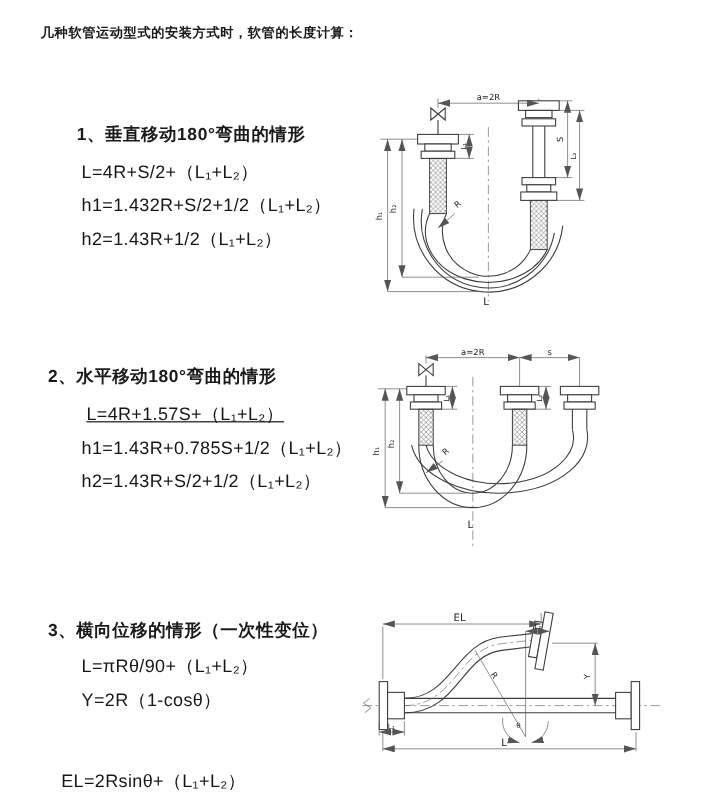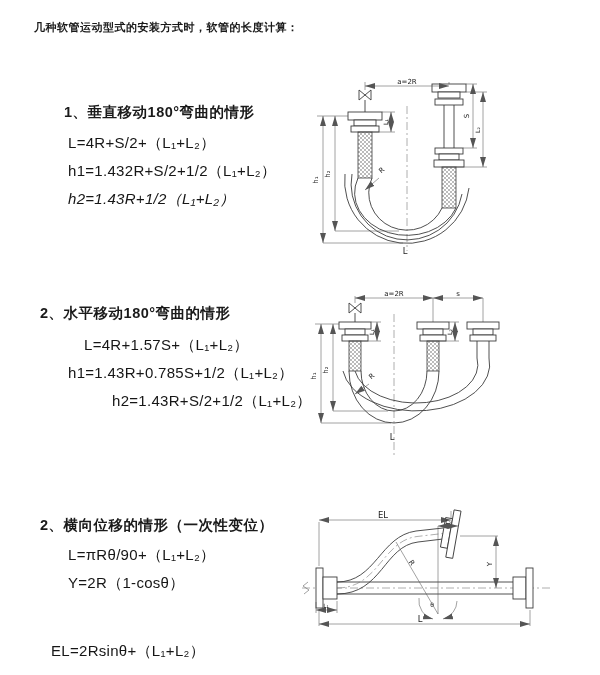--- a/index.html
+++ b/index.html
@@ -25,28 +25,28 @@
 </head>
 <body>
 
 <div>
 
   <div class="abs title">几种软管运动型式的安装方式时，软管的长度计算：</div>
 
   <div class="abs sec-heading" style="left:40px;top:103px;margin-left:24px;">1、垂直移动180°弯曲的情形</div>
   <div class="abs formula" style="left:68px;top:134px;">L=4R+S/2+（L₁+L₂）</div>
   <div class="abs formula" style="left:68px;top:162px;">h1=1.432R+S/2+1/2（L₁+L₂）</div>
-  <div class="abs formula" style="left:68px;top:190px;font-style:italic;">h2=1.43R+1/2（L₁+L₂）</div>
+  <div class="abs formula" style="left:68px;top:190px;">h2=1.43R+1/2（L₁+L₂）</div>
 
   <div class="abs sec-heading" style="left:40px;top:304px;">2、水平移动180°弯曲的情形</div>
-  <div class="abs formula" style="left:84px;top:336px;">L=4R+1.57S+（L₁+L₂）</div>
+  <div class="abs formula" style="left:72px;top:336px;text-decoration:underline;">L=4R+1.57S+（L₁+L₂）</div>
   <div class="abs formula" style="left:68px;top:364px;">h1=1.43R+0.785S+1/2（L₁+L₂）</div>
-  <div class="abs formula" style="left:68px;top:392px;margin-left:44px;">h2=1.43R+S/2+1/2（L₁+L₂）</div>
-
-  <div class="abs sec-heading" style="left:40px;top:516px;">2、横向位移的情形（一次性变位）</div>
+  <div class="abs formula" style="left:68px;top:392px;">h2=1.43R+S/2+1/2（L₁+L₂）</div>
+
+  <div class="abs sec-heading" style="left:40px;top:516px;">3、横向位移的情形（一次性变位）</div>
   <div class="abs formula" style="left:68px;top:546px;">L=πRθ/90+（L₁+L₂）</div>
   <div class="abs formula" style="left:68px;top:574px;">Y=2R（1-cosθ）</div>
   <div class="abs formula" style="left:51px;top:602px;margin-top:40px;">EL=2Rsinθ+（L₁+L₂）</div>
 
   <svg class="abs" style="left:303px;top:68px;" width="235" height="190" viewBox="0 0 235 190">
     <defs>
       <pattern id="braid1" patternUnits="userSpaceOnUse" width="4" height="4">
         <path d="M0,0 L4,4 M4,0 L0,4" stroke="#777" stroke-width="0.5"></path>
       </pattern>
       <marker id="arr1" markerUnits="userSpaceOnUse" markerWidth="11" markerHeight="7" refX="10" refY="3" orient="auto-start-reverse">

